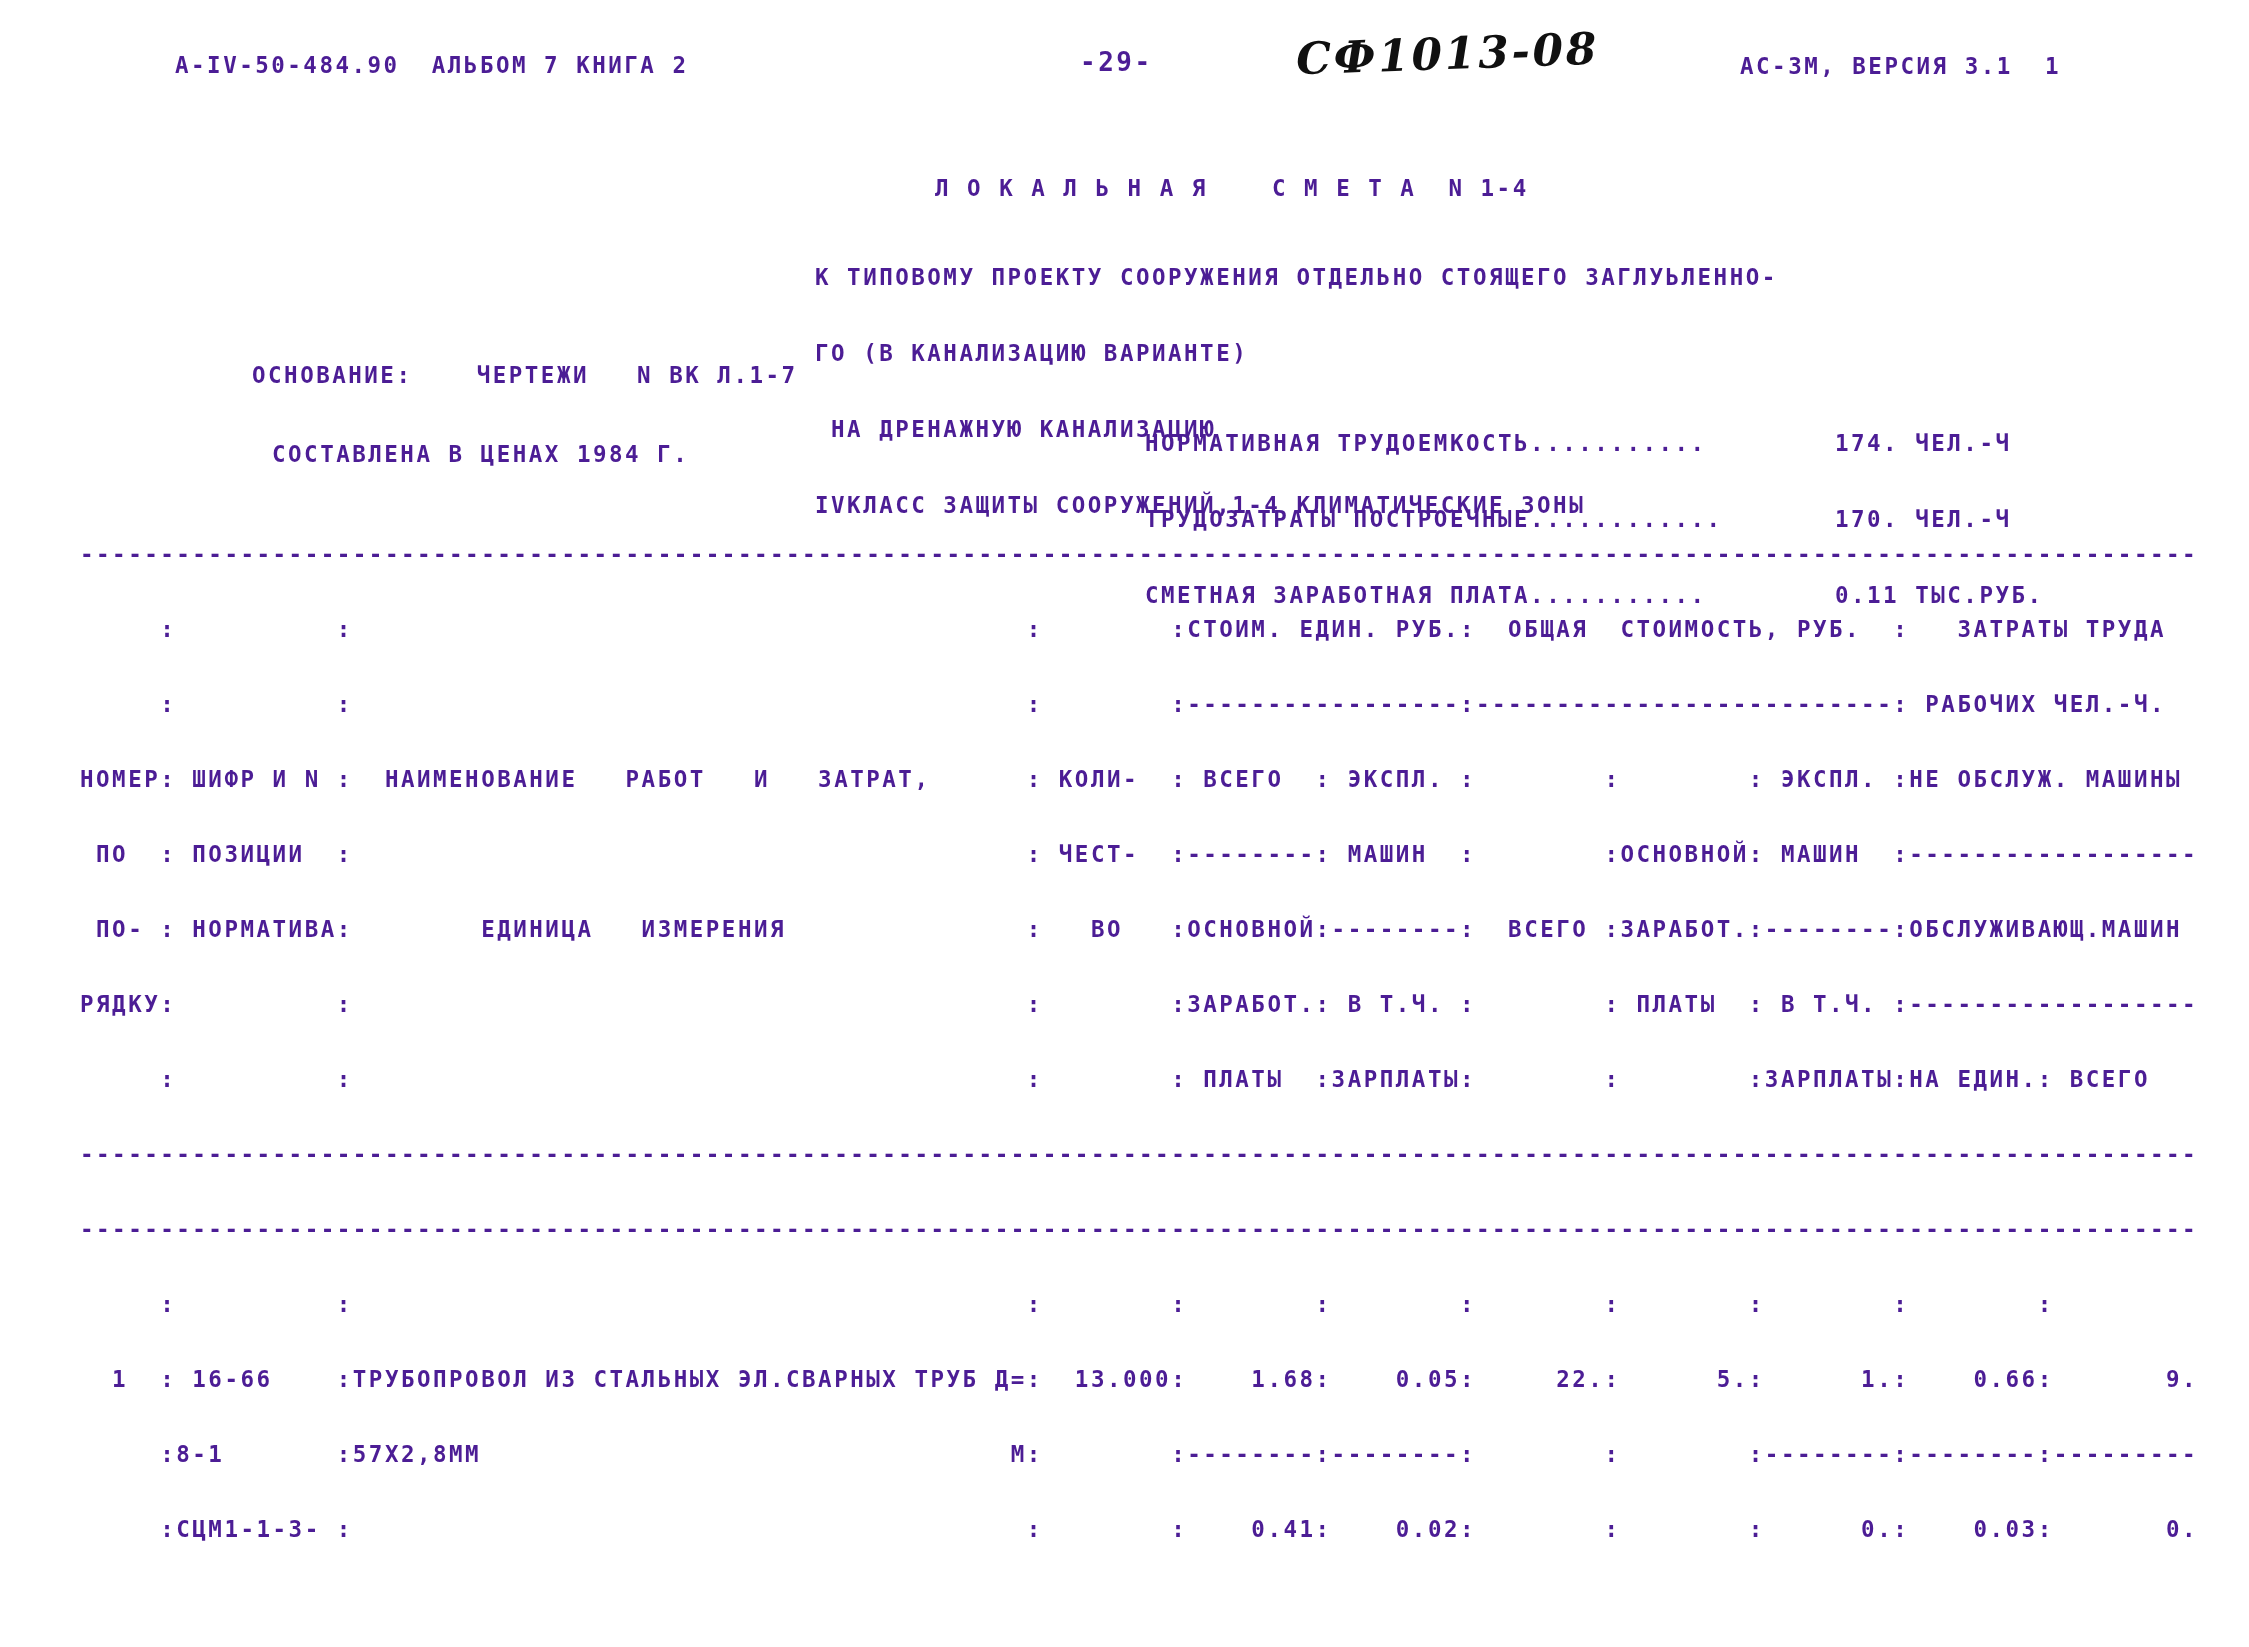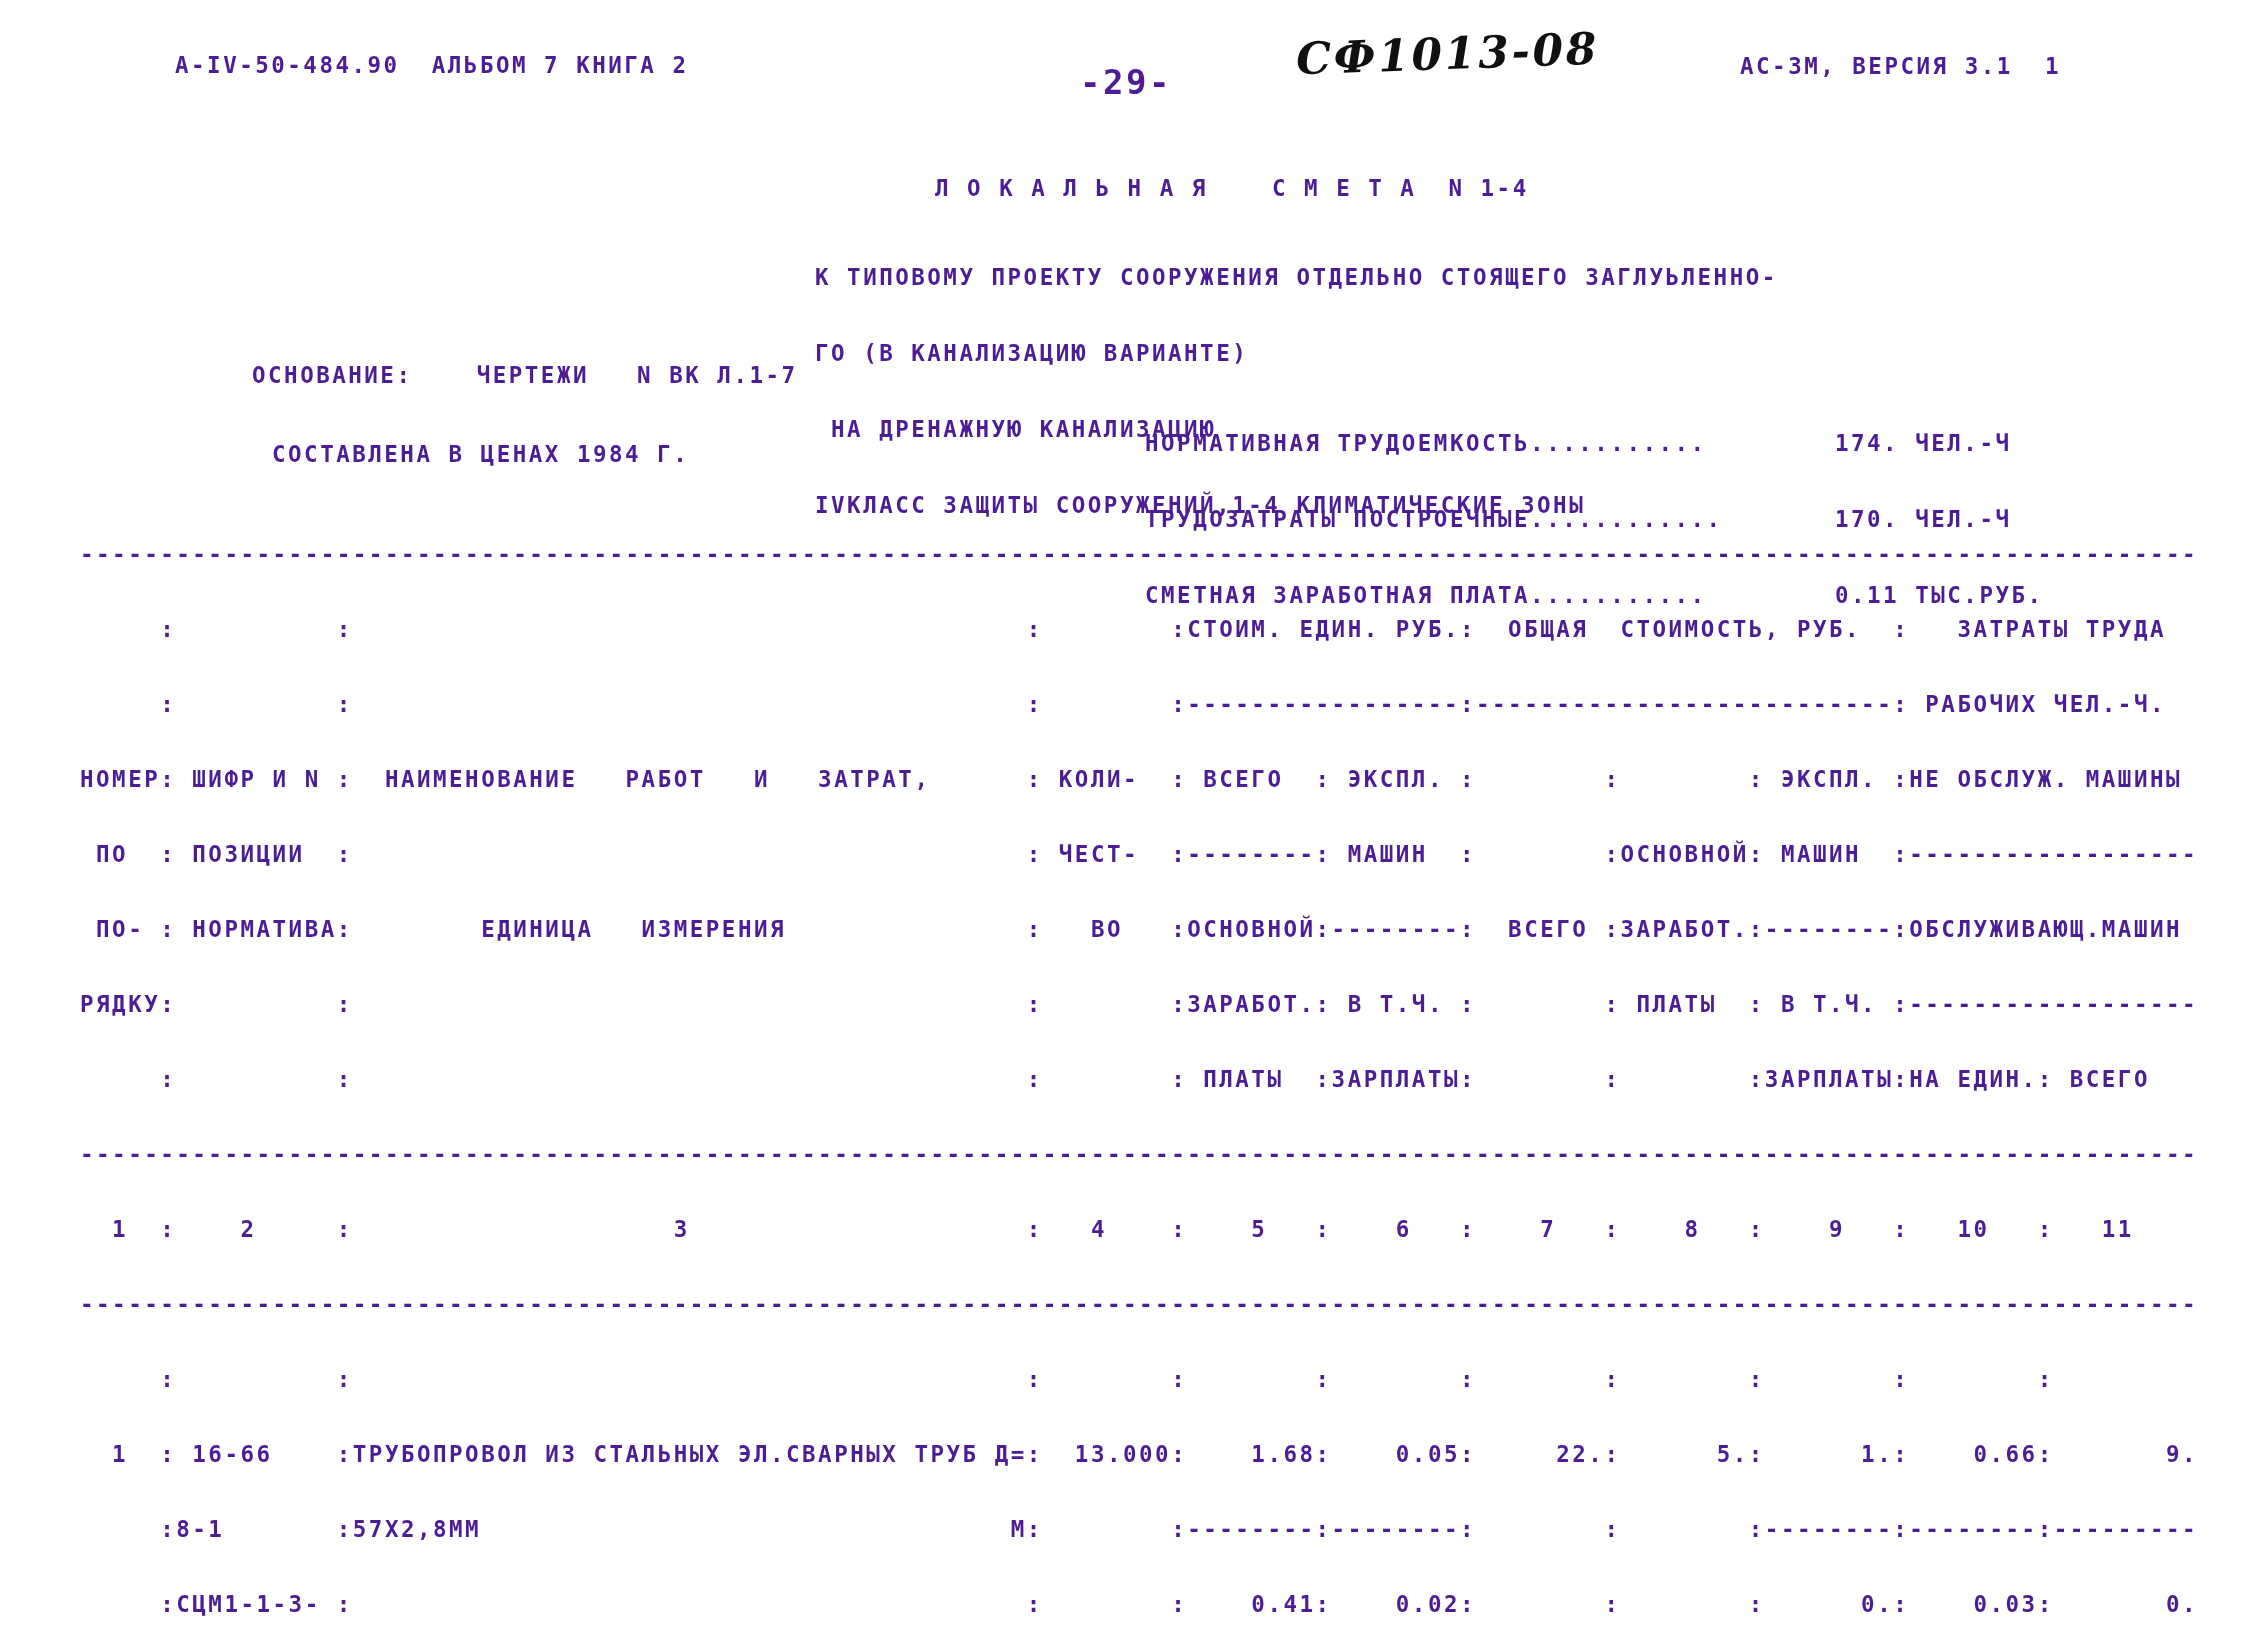--- a/index.html
+++ b/index.html
@@ -13,21 +13,21 @@
   .mono{
     font-family:"DejaVu Sans Mono","Liberation Mono",monospace;
     font-weight:700;
     font-size:22.5px;
     letter-spacing:2.5px;
     color:#4c1d95;
     white-space:pre;
   }
   .abs{position:absolute;}
   .doc-code{left:175px;top:52px;}
-  .page-number{left:1080px;top:47px;font-size:34px;margin-top:15px;}
+  .page-number{left:1080px;top:47px;font-size:26px;}
   .system-version{left:1740px;top:53px;text-align:center;}
   .stamp{
     position:absolute;left:1296px;top:28px;
     font-family:"DejaVu Serif","Liberation Serif",serif;
     font-style:italic;font-weight:700;
     font-size:44px;letter-spacing:2.7px;
     transform:rotate(-2deg);
     color:#101010;white-space:pre;
   }
   .title{left:935px;top:175px;}
@@ -72,21 +72,20 @@
   <div class="mono abs table">
     <div class="tline">------------------------------------------------------------------------------------------------------------------------------------</div>
     <div class="tline">     :          :                                          :        :СТОИМ. ЕДИН. РУБ.:  ОБЩАЯ  СТОИМОСТЬ, РУБ.  :   ЗАТРАТЫ ТРУДА  </div>
     <div class="tline">     :          :                                          :        :-----------------:--------------------------: РАБОЧИХ ЧЕЛ.-Ч.  </div>
     <div class="tline">НОМЕР: ШИФР И N :  НАИМЕНОВАНИЕ   РАБОТ   И   ЗАТРАТ,      : КОЛИ-  : ВСЕГО  : ЭКСПЛ. :        :        : ЭКСПЛ. :НЕ ОБСЛУЖ. МАШИНЫ </div>
     <div class="tline"> ПО  : ПОЗИЦИИ  :                                          : ЧЕСТ-  :--------: МАШИН  :        :ОСНОВНОЙ: МАШИН  :------------------</div>
     <div class="tline"> ПО- : НОРМАТИВА:        ЕДИНИЦА   ИЗМЕРЕНИЯ               :   ВО   :ОСНОВНОЙ:--------:  ВСЕГО :ЗАРАБОТ.:--------:ОБСЛУЖИВАЮЩ.МАШИН </div>
     <div class="tline">РЯДКУ:          :                                          :        :ЗАРАБОТ.: В Т.Ч. :        : ПЛАТЫ  : В Т.Ч. :------------------</div>
     <div class="tline">     :          :                                          :        : ПЛАТЫ  :ЗАРПЛАТЫ:        :        :ЗАРПЛАТЫ:НА ЕДИН.: ВСЕГО   </div>
     <div class="tline">------------------------------------------------------------------------------------------------------------------------------------</div>
-    <div class="tline">  1  :    2     :                    3                     :   4    :    5   :    6   :    7   :    8   :    9   :   10   :   11    </div>
     <div class="tline">------------------------------------------------------------------------------------------------------------------------------------</div>
     <div class="tline">     :          :                                          :        :        :        :        :        :        :        :         </div>
     <div class="tline">  1  : 16-66    :ТРУБОПРОВОЛ ИЗ СТАЛЬНЫХ ЭЛ.СВАРНЫХ ТРУБ Д=:  13.000:    1.68:    0.05:     22.:      5.:      1.:    0.66:       9.</div>
     <div class="tline">     :8-1       :57Х2,8ММ                                 М:        :--------:--------:        :        :--------:--------:---------</div>
     <div class="tline">     :СЦМ1-1-3- :                                          :        :    0.41:    0.02:        :        :      0.:    0.03:       0.</div>
     
     
     
     
     

